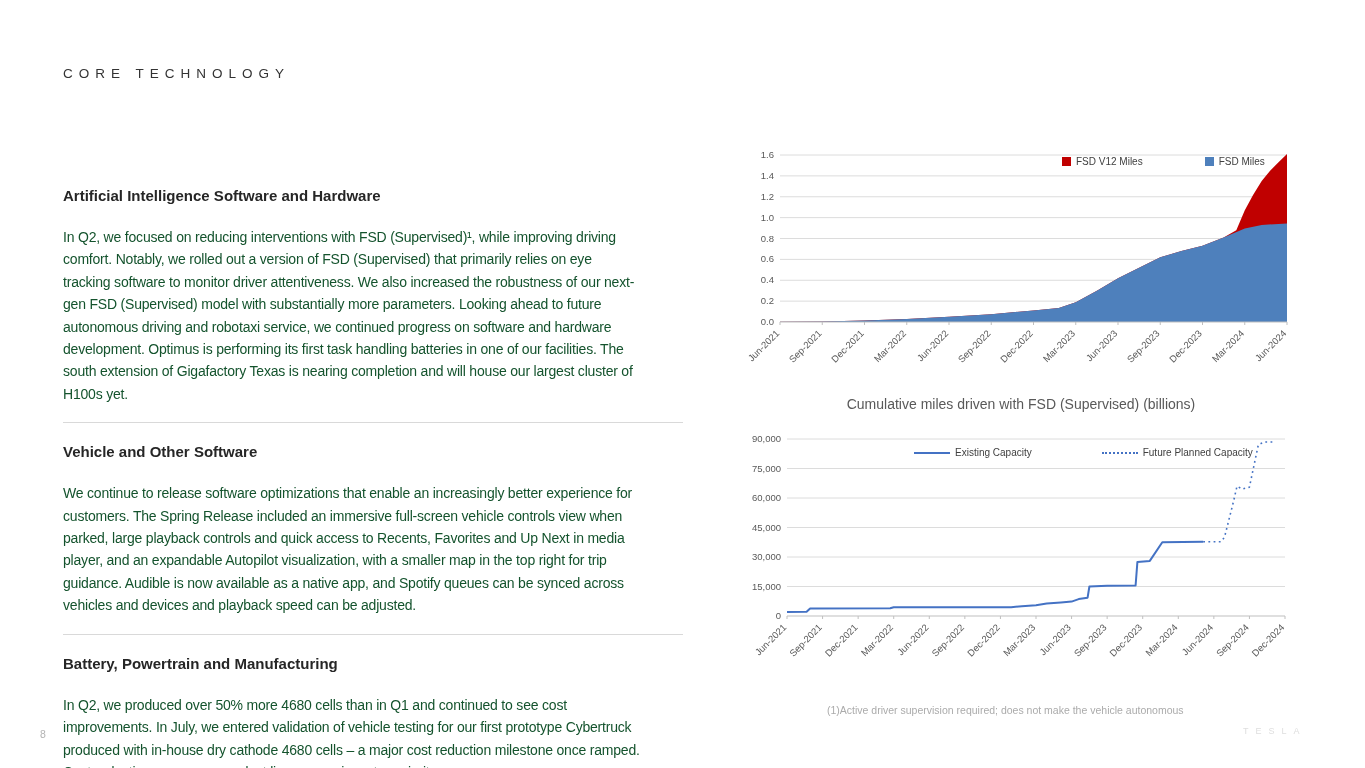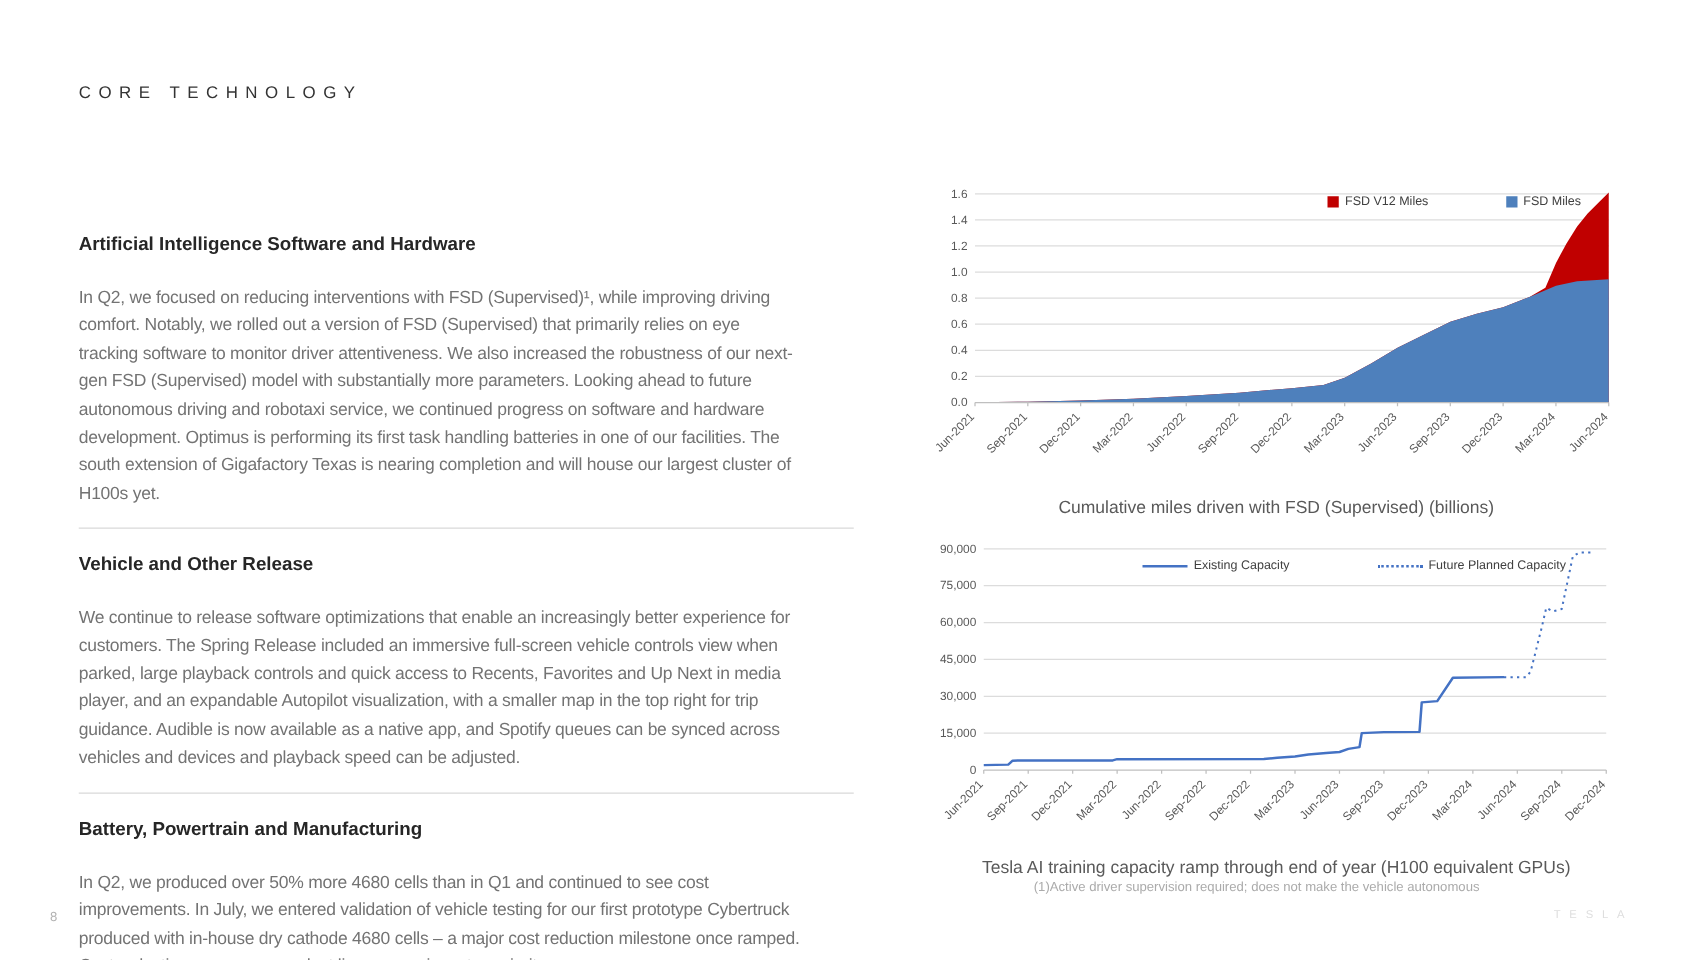--- a/index.html
+++ b/index.html
@@ -16,21 +16,21 @@
     font-size: 13.5px; letter-spacing: 6px; color: #333333; font-weight: 400;
   }
   .text-col { position: absolute; left: 63px; top: 142px; width: 660px; margin-top: 44px; }
   .section-heading {
     font-size: 15px; font-weight: bold; color: #262626; line-height: 19px;
   }
   .section-heading.mt { margin-top: 19px; }
   .section-body {
     margin-top: 21px;
     font-size: 14px; line-height: 22.4px; letter-spacing: -0.2px;
-    color: #737373; white-space: pre-line;
+    color: #14532d; white-space: pre-line;
   }
   .divider {
     margin-top: 17px; width: 620px; height: 0;
     border-top: 1px solid #D9D9D9;
   }
   .chart-figure { position: absolute; width: 558px; }
   .chart-figure.fig1 { left: 742px; top: 146px; }
   .chart-figure.fig2 { left: 742px; top: 430px; }
   .chart-title {
     margin-top: 14px; text-align: center;
@@ -70,21 +70,21 @@
   <div class="section-heading">Artificial Intelligence Software and Hardware</div>
   <div class="section-body">In Q2, we focused on reducing interventions with FSD (Supervised)¹, while improving driving
 comfort. Notably, we rolled out a version of FSD (Supervised) that primarily relies on eye
 tracking software to monitor driver attentiveness. We also increased the robustness of our next-
 gen FSD (Supervised) model with substantially more parameters. Looking ahead to future
 autonomous driving and robotaxi service, we continued progress on software and hardware
 development. Optimus is performing its first task handling batteries in one of our facilities. The
 south extension of Gigafactory Texas is nearing completion and will house our largest cluster of
 H100s yet.</div>
   <div class="divider"></div>
-  <div class="section-heading mt">Vehicle and Other Release</div>
+  <div class="section-heading mt">Vehicle and Other Software</div>
   <div class="section-body">We continue to release software optimizations that enable an increasingly better experience for
 customers. The Spring Release included an immersive full-screen vehicle controls view when
 parked, large playback controls and quick access to Recents, Favorites and Up Next in media
 player, and an expandable Autopilot visualization, with a smaller map in the top right for trip
 guidance. Audible is now available as a native app, and Spotify queues can be synced across
 vehicles and devices and playback speed can be adjusted.</div>
   <div class="divider"></div>
   <div class="section-heading mt">Battery, Powertrain and Manufacturing</div>
   <div class="section-body">In Q2, we produced over 50% more 4680 cells than in Q1 and continued to see cost
 improvements. In July, we entered validation of vehicle testing for our first prototype Cybertruck
@@ -206,18 +206,17 @@
   <div class="legend l2">
     <div class="legend-item">
       <span class="swatch-line" style="border-top-color: rgb(68, 114, 196);"></span>
       <span>Existing Capacity</span>
     </div>
     <div class="legend-item">
       <span class="swatch-line dotted" style="border-top-color: rgb(68, 114, 196);"></span>
       <span>Future Planned Capacity</span>
     </div>
   </div>
-  <div class="chart-title">Tesla AI training capacity ramp through end of year (H100 equivalent GPUs)</div>
 </div>
 
 <div class="footnote">(1)Active driver supervision required; does not make the vehicle autonomous</div>
 <div class="page-number">8</div>
 <div class="brand">TESLA</div>
 
 </body></html>

